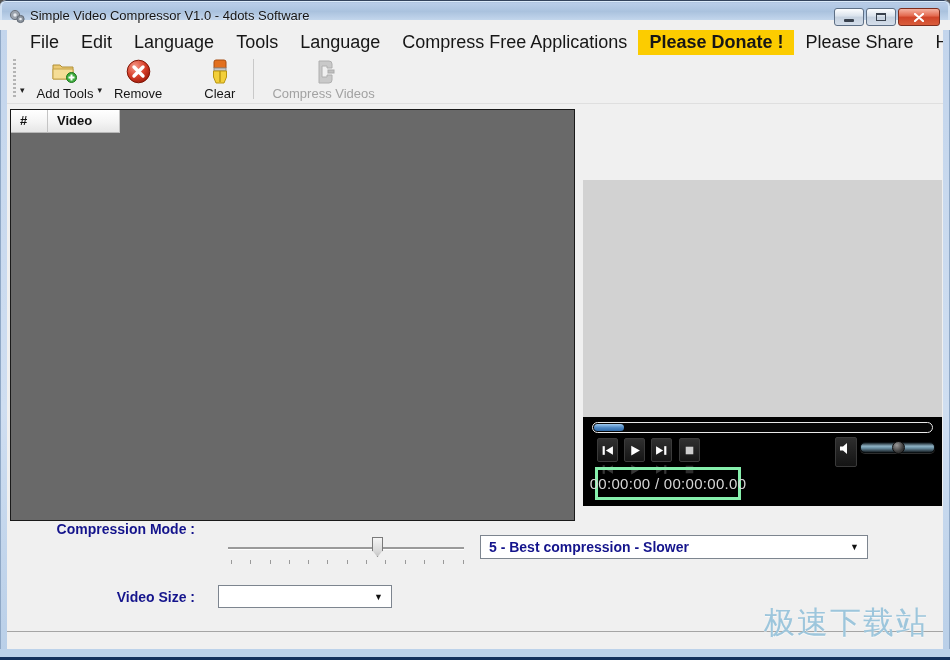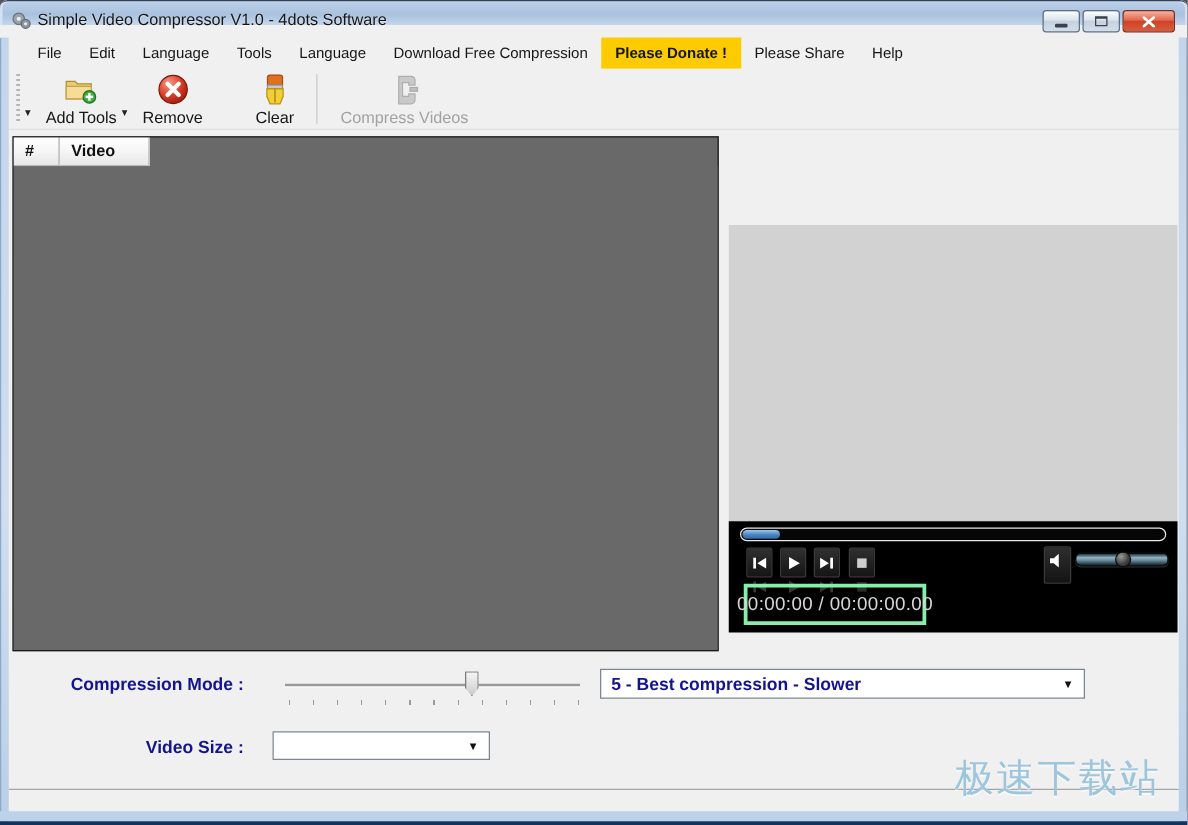--- a/index.html
+++ b/index.html
@@ -26,21 +26,21 @@
     background:linear-gradient(180deg,#fdfeff,#d9e2ec 45%,#c5d1df 50%,#d4deea);
     display:flex;align-items:center;justify-content:center;cursor:default;}
   .cap-btn.close{width:42px;border-color:#7e2d1d;
     background:linear-gradient(180deg,#f6b2a1,#e2664b 45%,#cf4328 50%,#d95d3c);}
   .glyph-min{width:10px;height:3px;background:#38414d;margin-top:7px;border-radius:1px;}
   .glyph-max{width:10px;height:8px;border:1px solid #38414d;border-top-width:2px;background:transparent;}
 
   
   .menubar{position:absolute;left:7px;top:30px;width:936px;height:25px;background:#f0f0f0;
     display:flex;align-items:stretch;padding-left:12px;z-index:2;}
-  .menu-item{font-size:12px;color:#161616;line-height:25px;padding:0 11px;white-space:nowrap;cursor:default;}
+  .menu-item{font-size:18px;color:#161616;line-height:25px;padding:0 11px;white-space:nowrap;cursor:default;}
   .menu-item.highlight{background:#fccc00;font-weight:bold;}
 
   
   .toolbar{position:absolute;left:7px;top:55px;width:936px;height:49px;background:#f0f0f0;
     display:flex;align-items:flex-start;padding-left:6px;border-bottom:1px solid #dfdfdf;z-index:2;}
   .gripper{width:3px;height:38px;margin:4px 8px 0 0;
     background:repeating-linear-gradient(to bottom,#b4b4b4 0 2px,transparent 2px 4px);}
   .tb-btn{display:flex;flex-direction:column;align-items:center;padding:3px 8px 0 8px;cursor:default;}
   .tb-btn .ico{height:27px;display:flex;align-items:center;}
   .tb-btn .lbl{font-size:13px;color:#161616;margin-top:1px;white-space:nowrap;}
@@ -77,21 +77,21 @@
     background:linear-gradient(180deg,#202b31,#8fb2c4 35%,#6e94a8 55%,#1d262c);
     box-shadow:0 1px 0 rgba(255,255,255,.18);}
   .vol-knob{position:absolute;left:31px;top:-2px;width:13px;height:13px;border-radius:50%;
     background:radial-gradient(circle at 35% 30%,#9a9a9a,#3c3c3c 60%,#202020);border:1px solid #0c0c0c;}
   .timebox{position:absolute;left:12px;top:50px;width:146px;height:33px;border:3px solid #86efac;
     display:flex;align-items:center;justify-content:center;}
   .timebox span{font-size:15px;color:#d6d6d6;letter-spacing:.3px;white-space:nowrap;}
 
   
   .navy-label{position:absolute;font-size:14px;font-weight:bold;color:#14148c;text-align:right;width:165px;white-space:nowrap;}
-  .cm-label{left:30px;top:539px;}
+  .cm-label{left:30px;top:521px;}
   .vs-label{left:30px;top:589px;}
   .slider-zone{position:absolute;left:228px;top:536px;width:236px;height:28px;}
   .slider-track{position:absolute;left:0;top:11px;width:236px;height:2px;background:#9a9a9a;
     box-shadow:0 1px 0 #fff;}
   .slider-thumb{position:absolute;left:144px;top:1px;width:11px;height:20px;
     background:linear-gradient(180deg,#f7f7f7,#d9d9d9 70%,#c2c2c2);
     clip-path:polygon(0 0,100% 0,100% 66%,50% 100%,0 66%);
     box-shadow:inset 0 0 0 1px #7a7a7a;}
   .slider-ticks{position:absolute;left:3px;top:24px;width:233px;height:4px;
     background:repeating-linear-gradient(to right,#9a9a9a 0 1px,transparent 1px 19.3px);}
@@ -137,21 +137,21 @@
       </div>
     </div>
   </div>
 
   <div class="menubar">
     <div class="menu-item">File</div>
     <div class="menu-item">Edit</div>
     <div class="menu-item">Language</div>
     <div class="menu-item">Tools</div>
     <div class="menu-item">Language</div>
-    <div class="menu-item">Download Free Compression</div>
+    <div class="menu-item">Compress Free Applications</div>
     <div class="menu-item highlight">Please Donate !</div>
     <div class="menu-item">Please Share</div>
     <div class="menu-item">Help</div>
   </div>
 
   <div class="toolbar">
     <div class="gripper"></div>
 
     <span class="tb-drop">▾</span>
 

